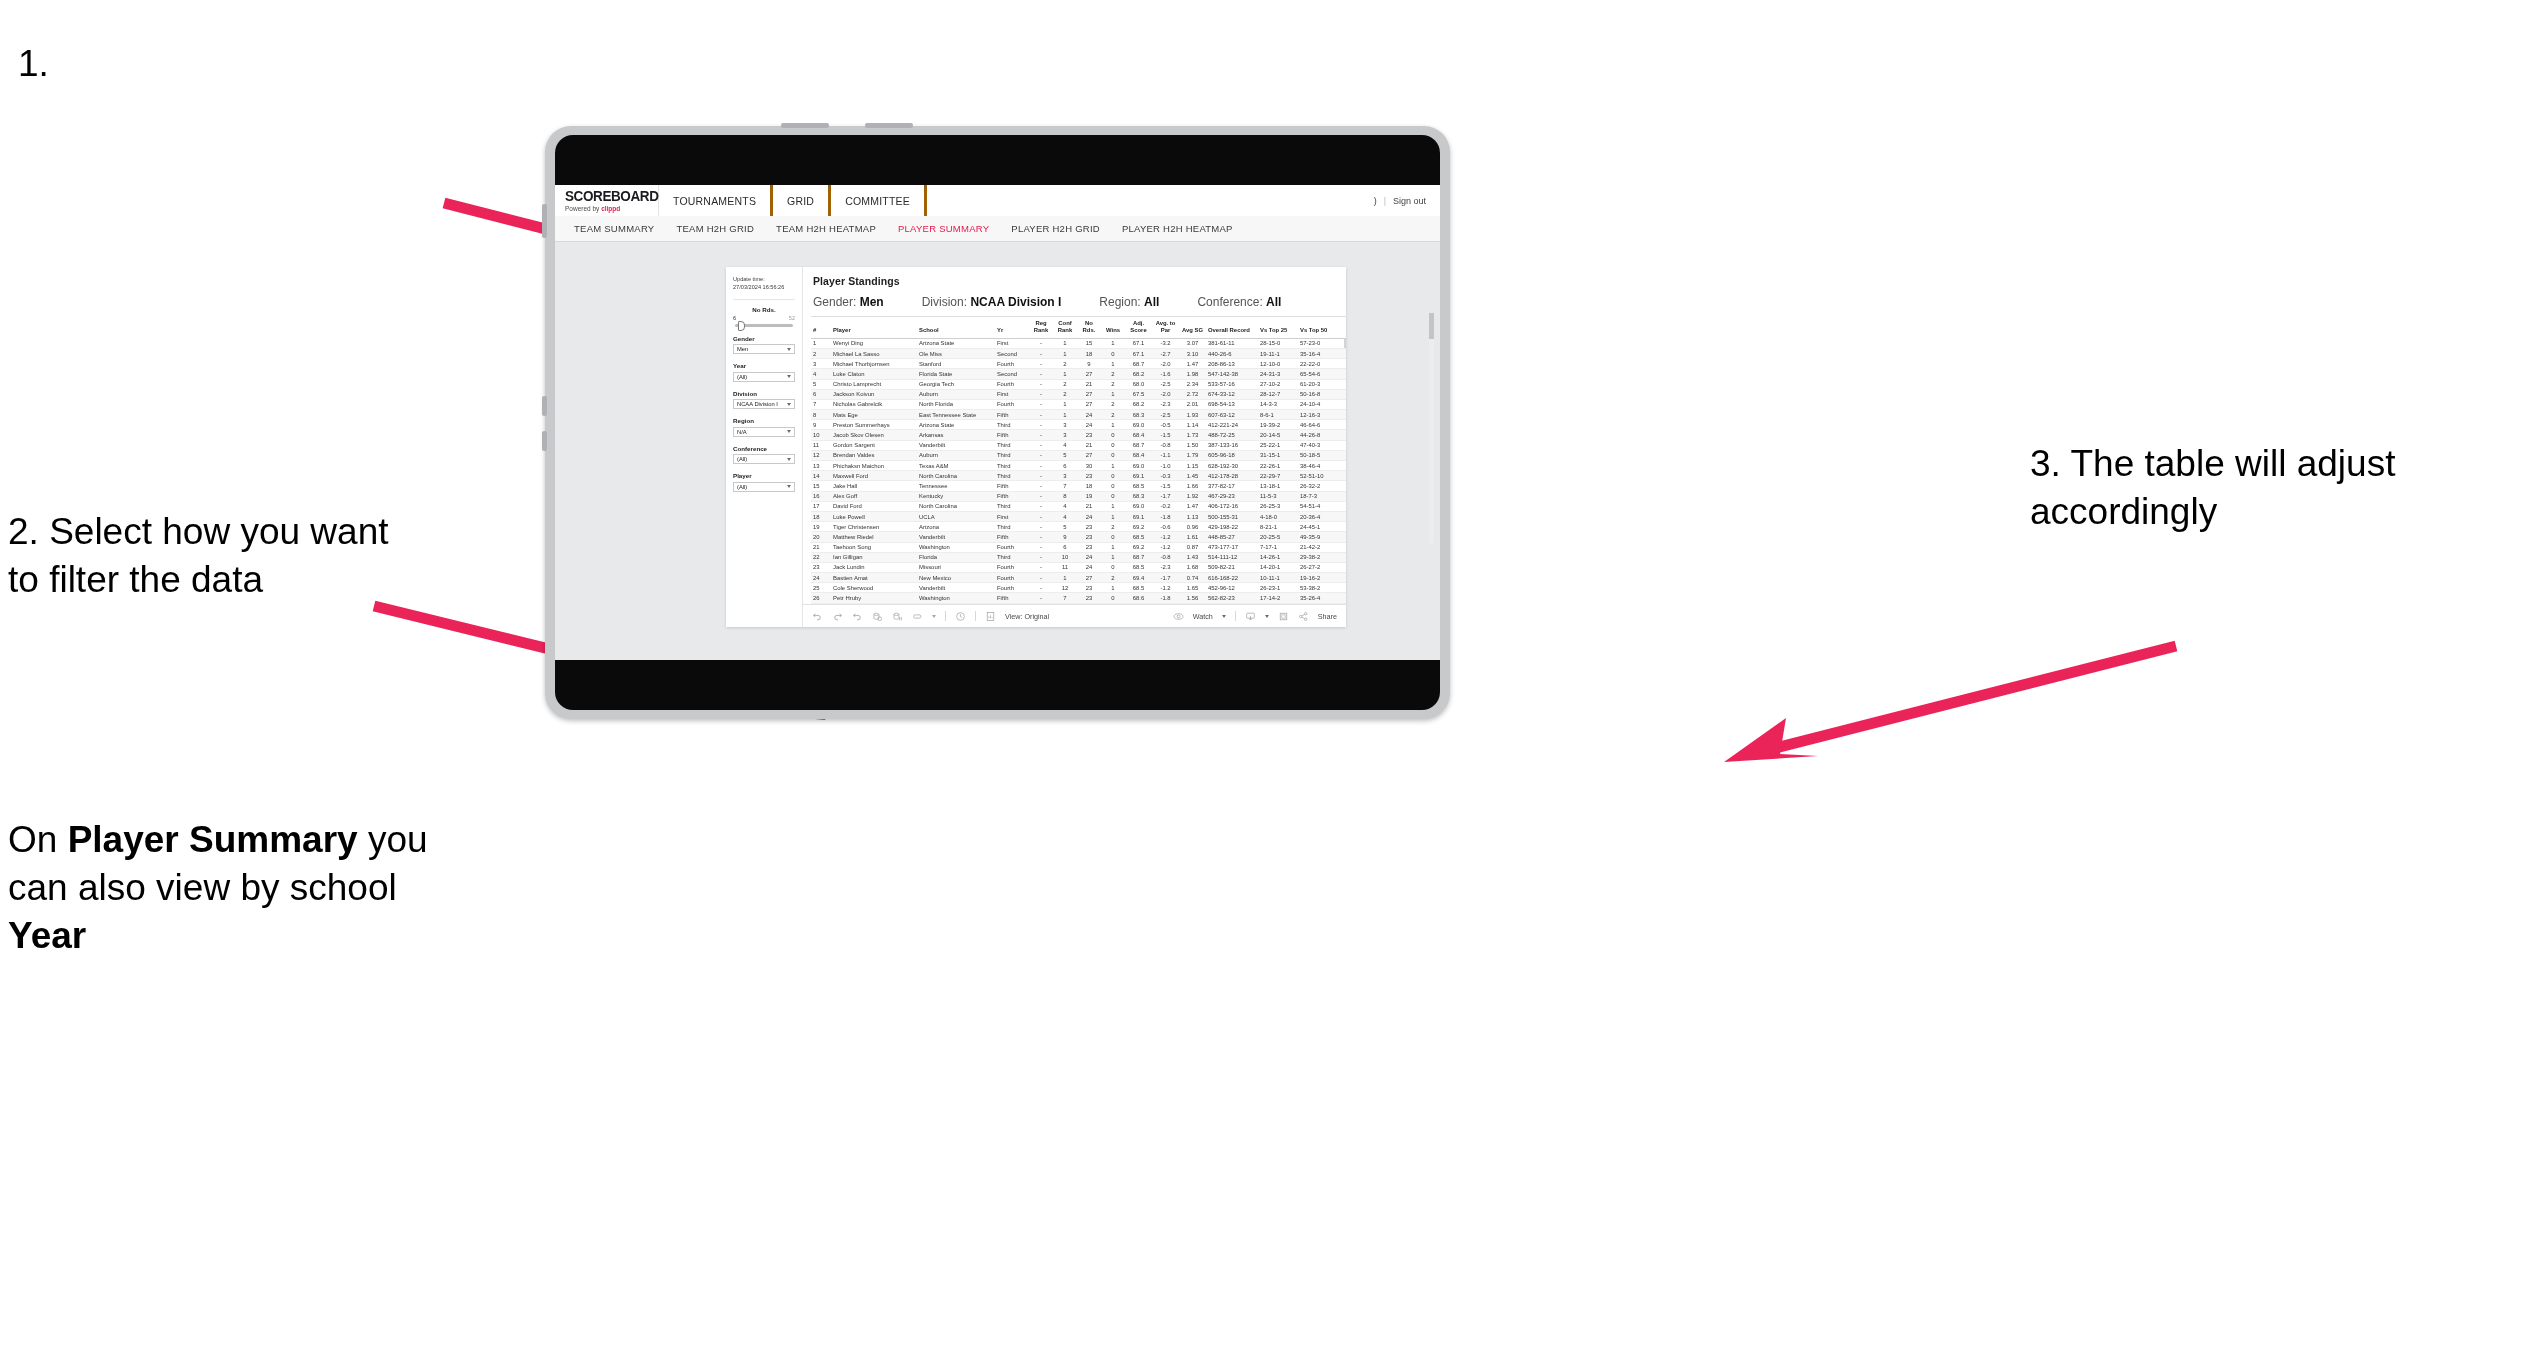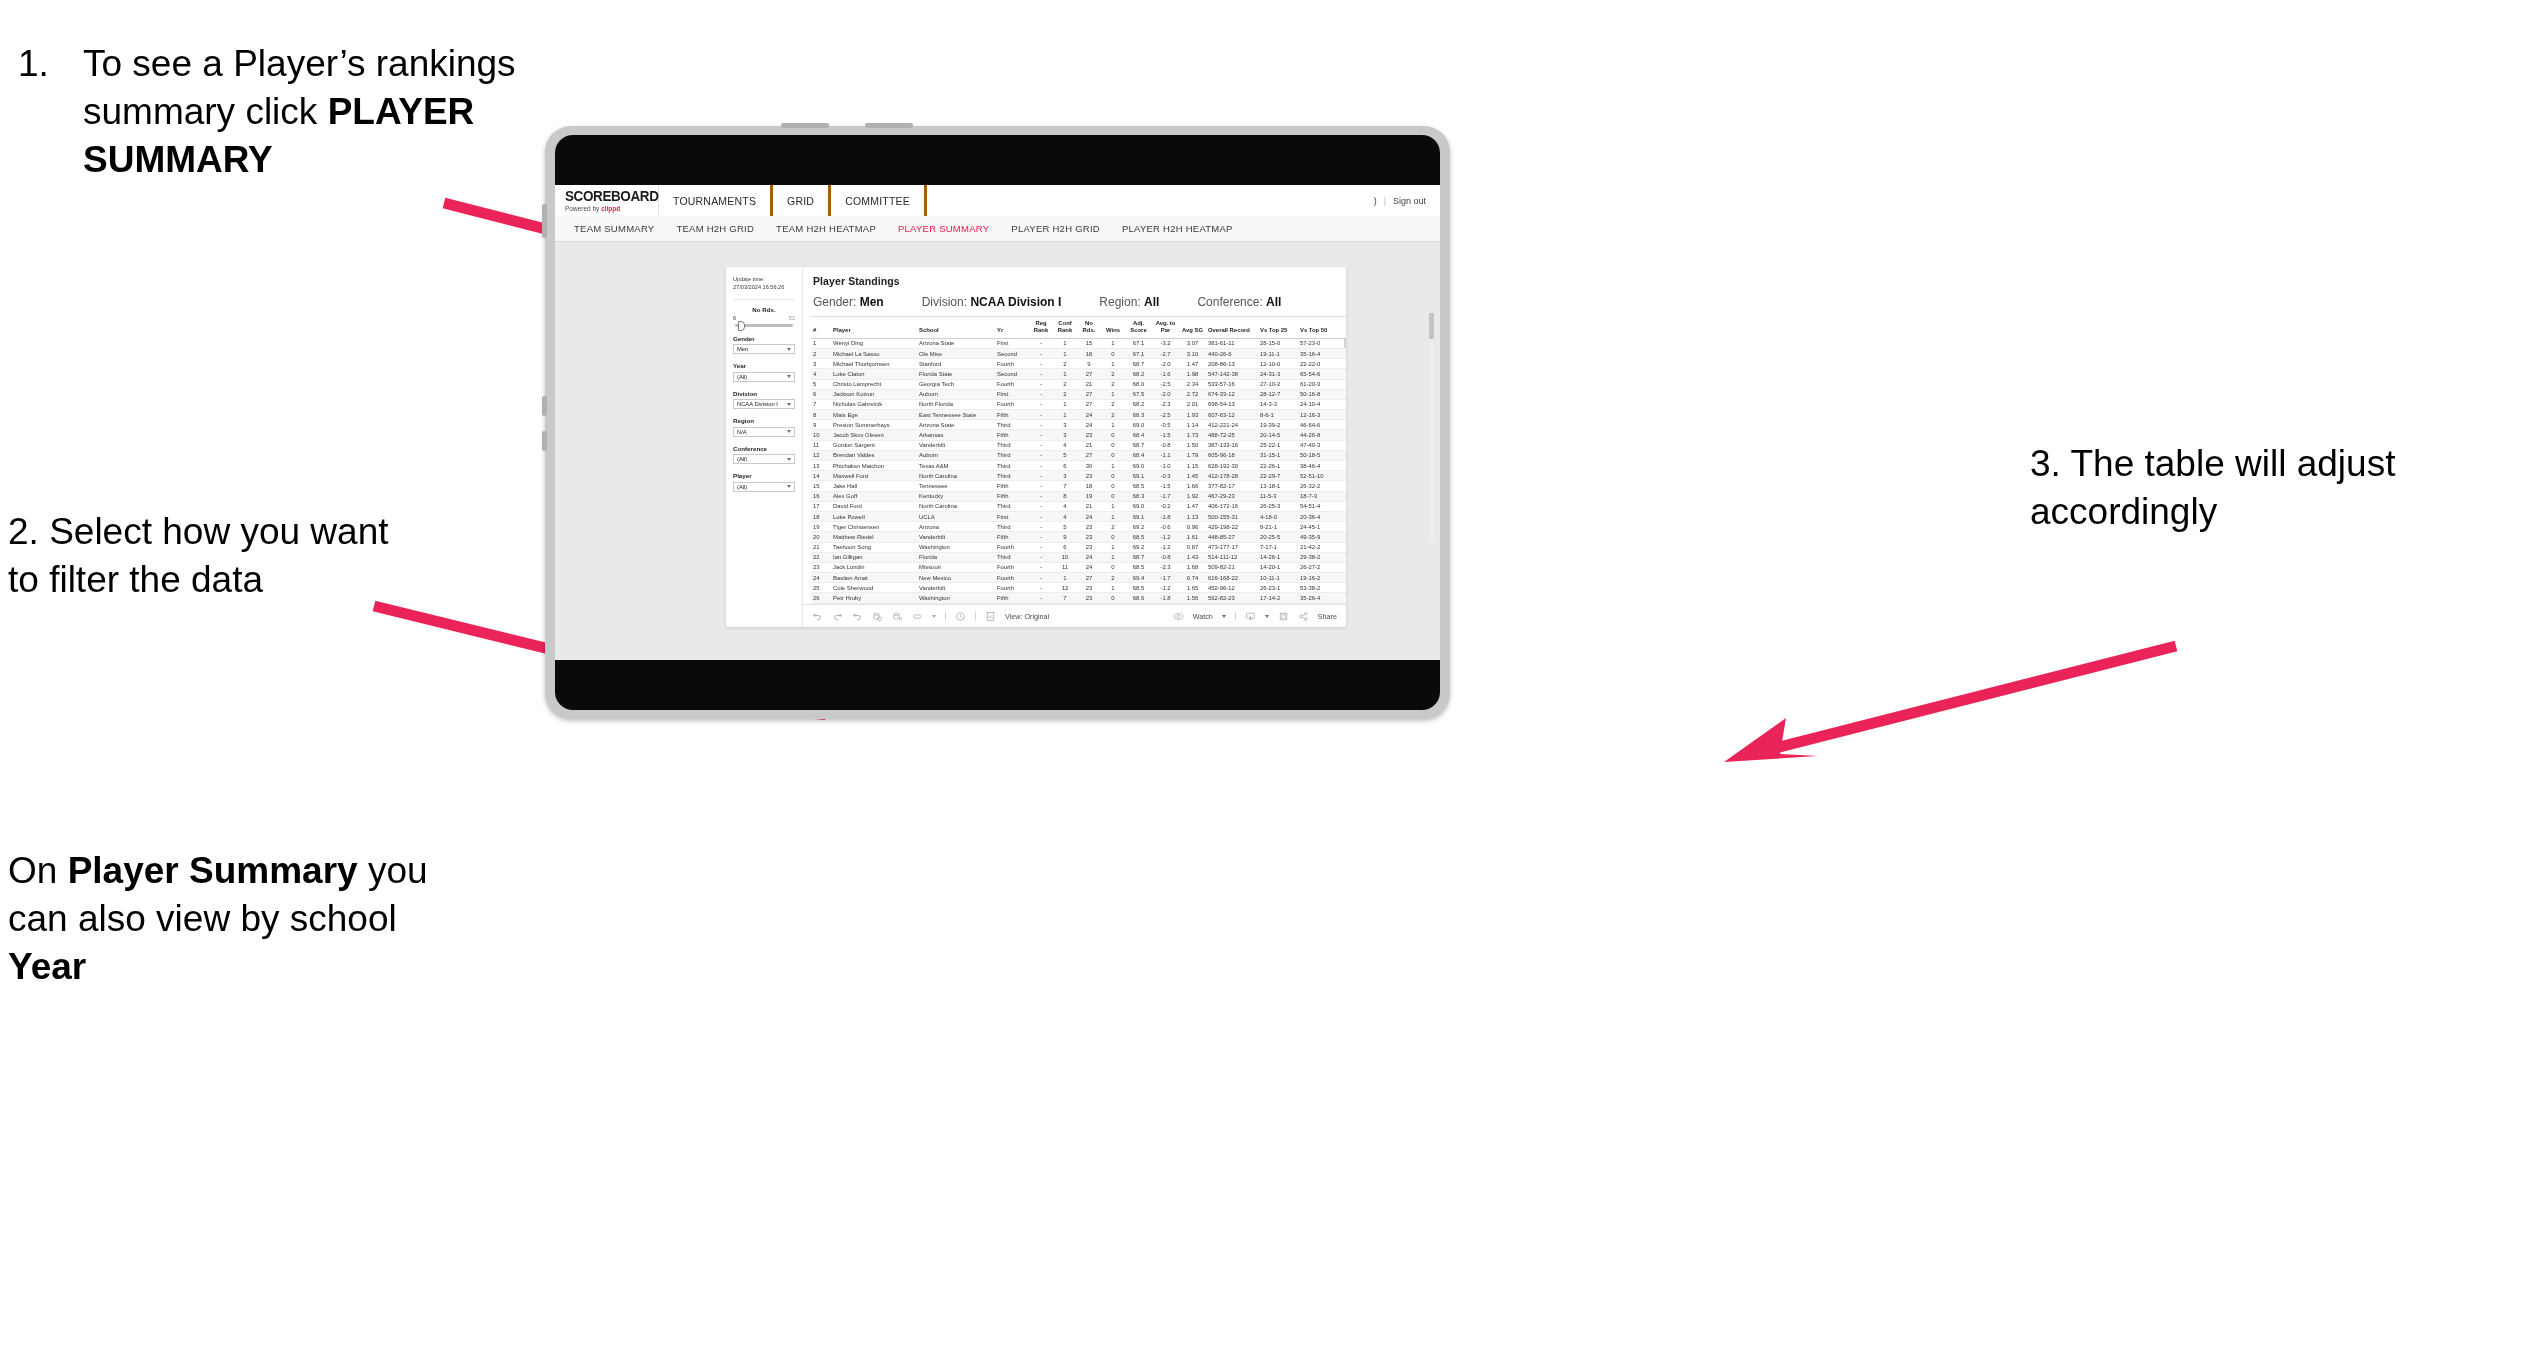--- a/index.html
+++ b/index.html
@@ -7,21 +7,21 @@
     width:2526px;height:1359px;background:#ffffff;
     font-family:"Liberation Sans", sans-serif;
     position:relative;overflow:hidden;
   }
   
   .callout{position:absolute;color:#000;line-height:1.30;}
   #callout-1{left:18px;top:40px;width:520px;font-size:37px;}
   #callout-1 .num{position:absolute;left:0;top:0;}
   #callout-1 .txt{display:block;margin-left:65px;}
   #callout-2{left:8px;top:508px;width:400px;font-size:37px;}
-  #callout-2b{left:8px;top:847px;width:420px;font-size:37px;}
+  #callout-2b{left:8px;top:816px;width:420px;font-size:37px;}
   #callout-3{left:2030px;top:440px;width:500px;font-size:37px;}
   .callout b{font-weight:bold;}
 
   
   .arrow{position:absolute;pointer-events:none;}
 
   
   #tablet{
     position:absolute;left:545px;top:126px;width:905px;height:593px;
     background:#c8c9cb;border-radius:26px;
@@ -132,21 +132,20 @@
   #toolbar .vsep{width:1px;height:10px;background:#d8d8d8;}
   #toolbar .lbl{color:#4a4a4a;font-size:7.2px;}
   #toolbar .spacer{flex:1;}
   svg{display:block;}
 </style>
 </head>
 <body>
 
 <div class="callout" id="callout-1">
   <span class="num">1.</span>
-  <span class="txt"><span>To see a Player’s rankings summary click </span><b>PLAYER SUMMARY</b></span>
 </div>
 
 <div class="callout" id="callout-2">
   <span>2. Select how you want to filter the data</span>
 </div>
 <div class="callout" id="callout-2b">
   <span>On </span><b>Player Summary</b><span> you can also view by school </span><b>Year</b>
 </div>
 
 <div class="callout" id="callout-3">

